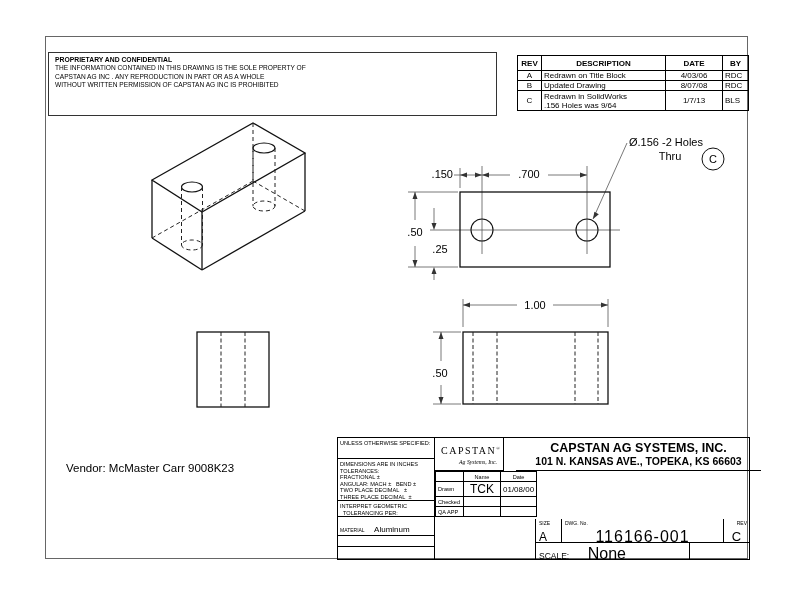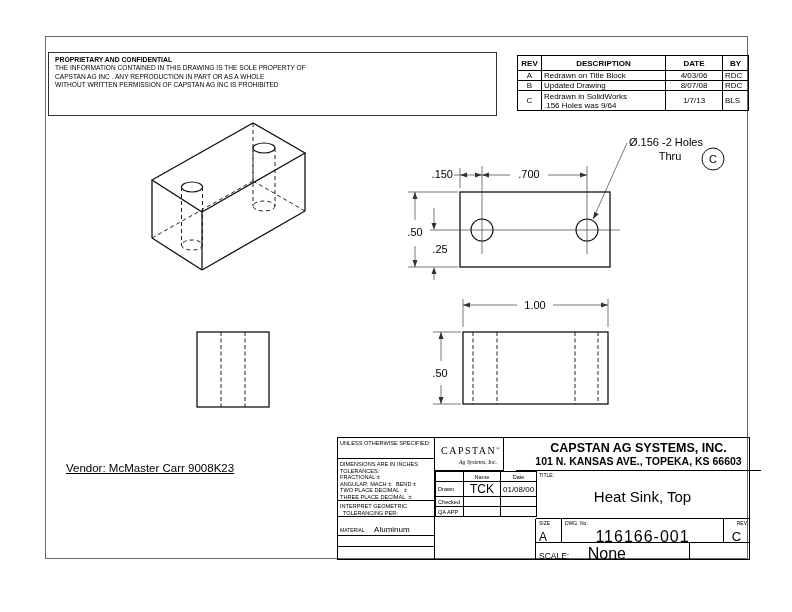--- a/index.html
+++ b/index.html
@@ -15,21 +15,21 @@
   
   #revtab{left:517px;top:55px;width:231px;border-collapse:collapse;table-layout:fixed;}
   #revtab td,#revtab th{border:1px solid #000;font-size:8px;padding:0 2px;line-height:9px;
                         overflow:hidden;white-space:nowrap;}
   #revtab th{font-weight:bold;font-size:8px;text-align:center;height:14px;}
   #revtab td{height:9px;}
   .c-rev{text-align:center;}
   .c-date{text-align:center;}
   .desc2{display:block;}
   
-  #vendor{left:66px;top:462px;font-size:11.5px;text-decoration:underline;}
+  #vendor{left:66px;top:462px;font-size:11.5px;}
   
   #tb{left:337px;top:437px;width:411px;height:121px;border:1px solid #000;box-sizing:content-box;}
   .tbc{position:absolute;box-sizing:border-box;overflow:hidden;}
   .lab{font-size:5.6px;line-height:6.5px;display:block;}
   .br{border-right:1px solid #000;} .bb{border-bottom:1px solid #000;}
   #tb-tol{font-size:5.6px;line-height:6.6px;padding:2px 2px;}
   #signtab{position:absolute;left:97px;top:33px;border-collapse:collapse;table-layout:fixed;}
   #signtab td{border:1px solid #000;font-size:5.6px;padding:0 2px;overflow:hidden;white-space:nowrap;}
   .logo-row{display:flex;align-items:center;gap:3px;padding:4px 2px 0 3px;}
   .logo-name{font-family:"Liberation Serif",serif;font-size:10px;letter-spacing:1.5px;line-height:10px;}
@@ -277,24 +277,20 @@
       </tr>
     </tbody>
       </table>
     <div class="tbc br" style="left:97px;top:81px;width:101px;height:40px;"></div>
 
     <div class="tbc bb" style="left:178px;top:0;width:245px;height:33px;">
       <div class="company">CAPSTAN AG SYSTEMS, INC.</div>
       <div class="address">101 N. KANSAS AVE., TOPEKA, KS 66603</div>
     </div>
 
-    <div class="tbc bb" style="left:198px;top:33px;width:213px;height:48px;padding:1px 3px;">
-      <span class="lab" style="font-size:5px;">TITLE:</span>
-      <div class="bigtitle">Heat Sink, Top</div>
-    </div>
 
     <div class="tbc br bb" style="left:198px;top:81px;width:26px;height:24px;padding:1px 3px;">
       <span class="lab" style="font-size:5px;">SIZE</span>
       <span style="font-size:12px;">A</span>
     </div>
     <div class="tbc br bb" style="left:224px;top:81px;width:162px;height:24px;padding:1px 3px;">
       <span class="lab" style="font-size:5px;">DWG. No.</span>
       <div class="dwgno">116166-001</div>
     </div>
     <div class="tbc bb" style="left:386px;top:81px;width:25px;height:24px;padding:1px 2px;text-align:center;">

